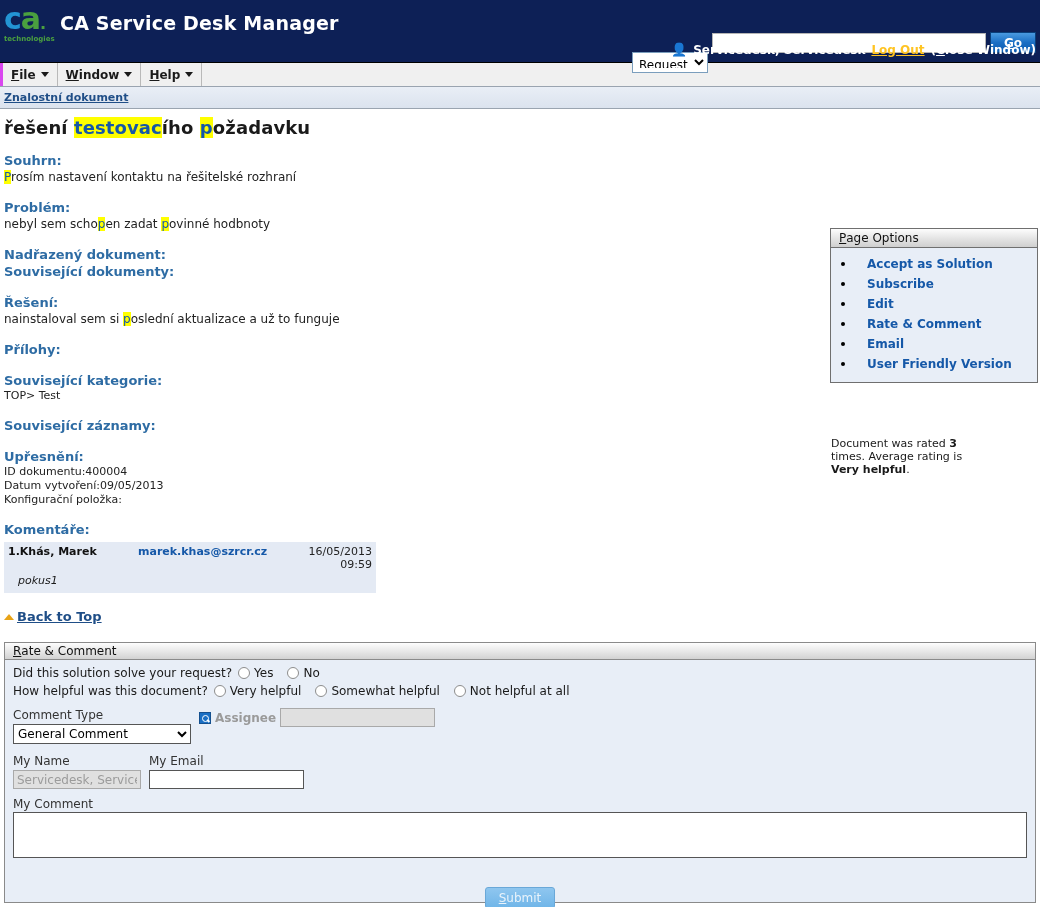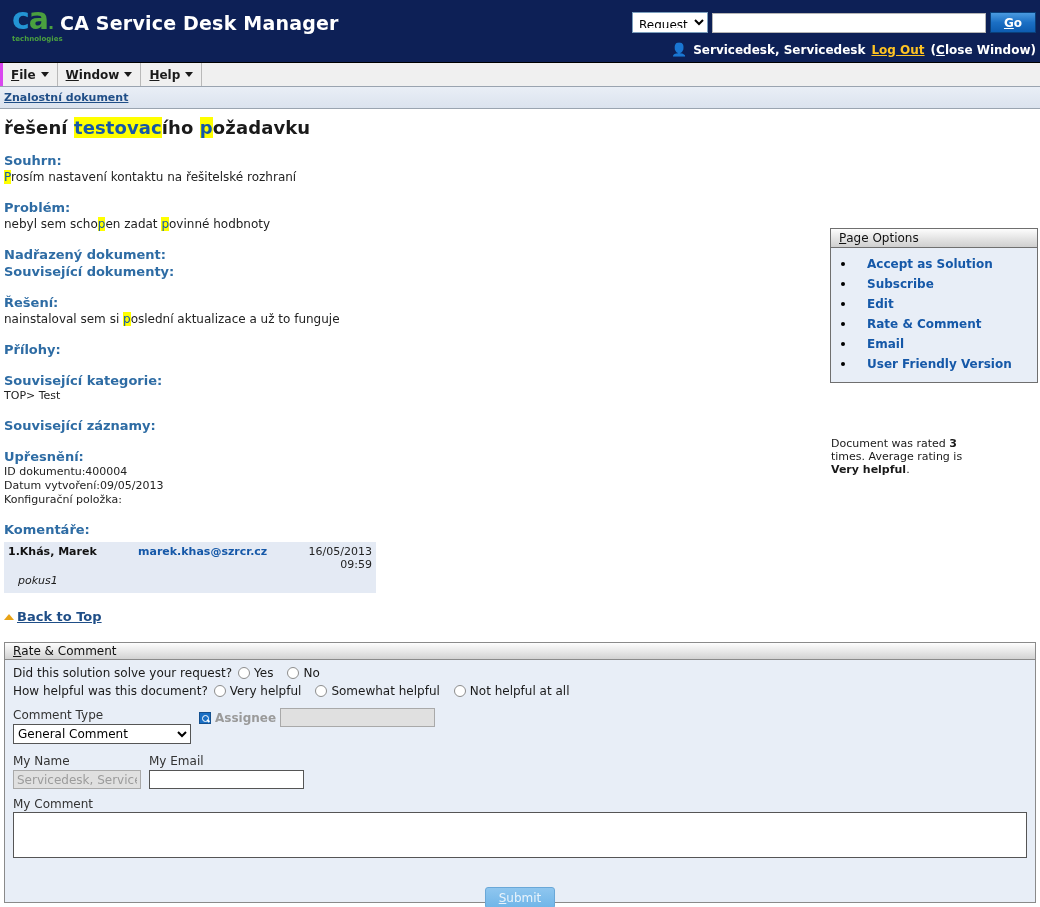--- a/index.html
+++ b/index.html
@@ -16,21 +16,21 @@
   .page { position: relative; width: 1040px; height: 907px; background: #fff; }
 
   
   .banner {
     position: relative;
     height: 63px;
     background: #0d2056;
     border-bottom: 1px solid #000;
   }
   .logo-wrap {
-    position: absolute; left: 12px; top: 4px;
+    position: absolute; left: 4px; top: 4px;
     width: 48px; height: 40px;
   }
   .logo-ca {
     font-family: "DejaVu Sans", "Liberation Sans", sans-serif;
     font-size: 30px; font-weight: bold; line-height: 30px;
     letter-spacing: -1px;
   }
   .logo-c { color: #2394d4; }
   .logo-a { color: #4aa03f; }
   .logo-dot { color: #4aa03f; font-size: 16px; }
@@ -44,21 +44,21 @@
     letter-spacing: 0.2px;
   }
   .search-row {
     position: absolute; right: 4px; top: 12px;
     display: flex; align-items: center; gap: 4px;
   }
   select.search-type {
     height: 21px; width: 76px;
     font-family: "DejaVu Sans", "Liberation Sans", sans-serif;
     font-size: 12px; padding: 4px 2px;
-    border: 1px solid #7b9ebd; background: #fff; color: #000;
+    border: 1px solid #7b9ebd; background: #fff; color: #000; margin-top: 40px;
   }
   input.search-box {
     width: 274px; height: 20px;
     border: 1px solid #b5b5b5; background: #fff;
     font-family: "DejaVu Sans", "Liberation Sans", sans-serif;
     font-size: 12px; padding: 0 3px;
   }
   .go-btn {
     width: 46px; height: 21px;
     background: linear-gradient(to bottom, #4a9ae0 0%, #1b6fc4 50%, #0d5cb0 100%);

